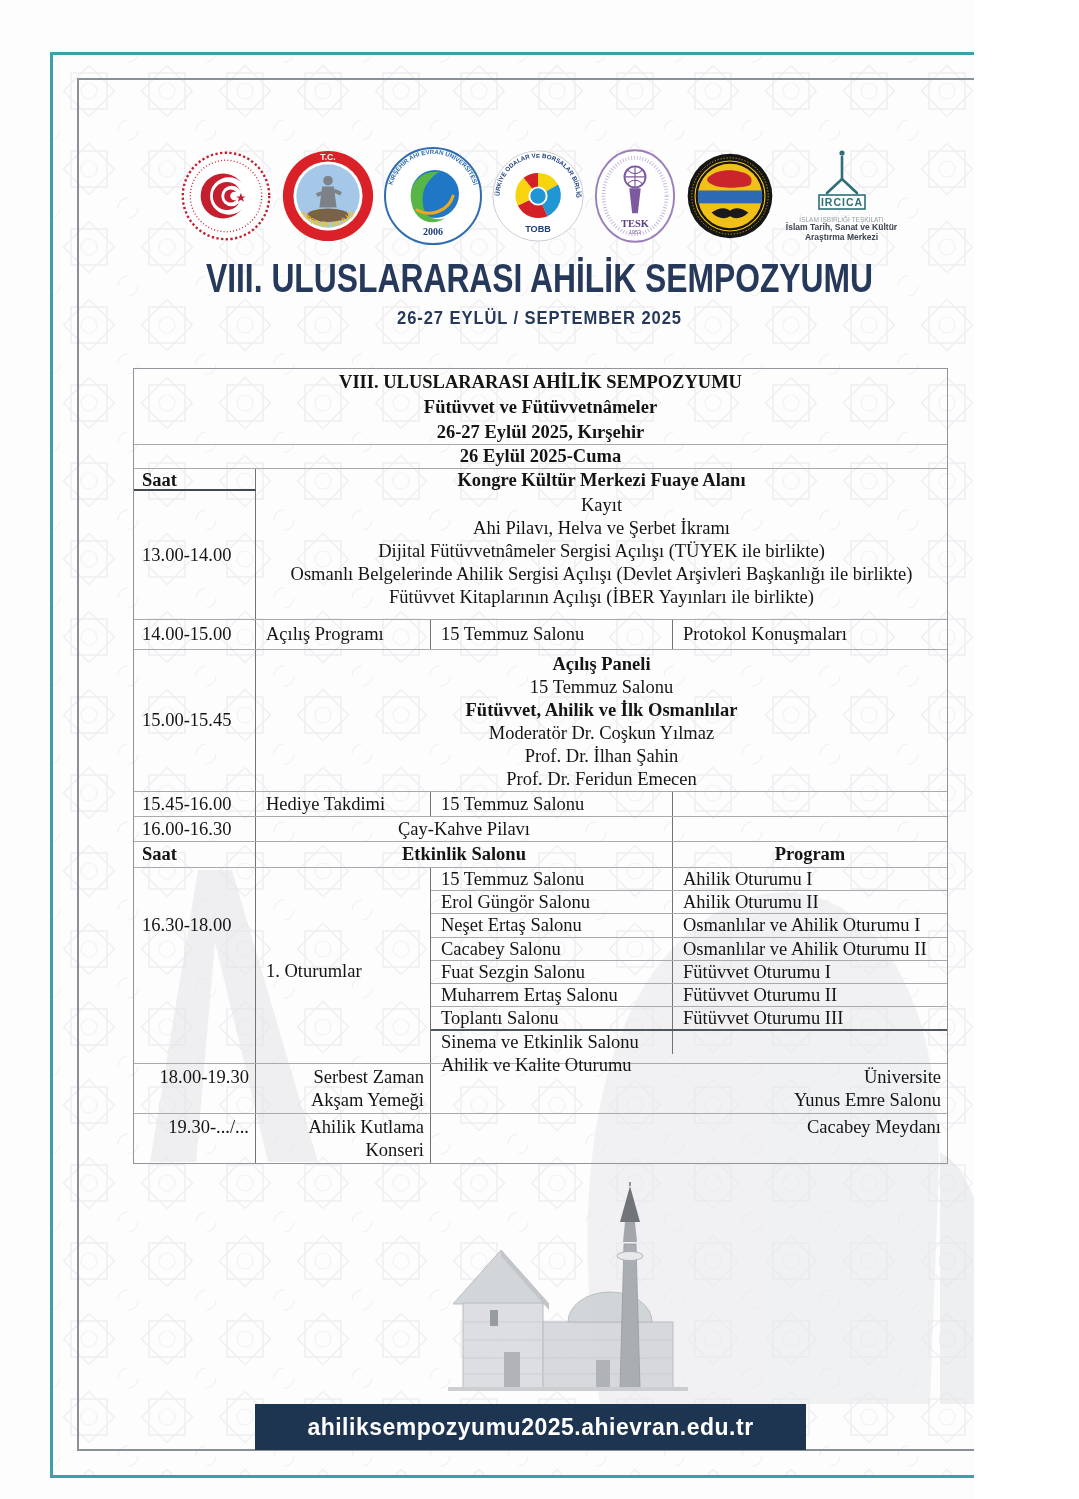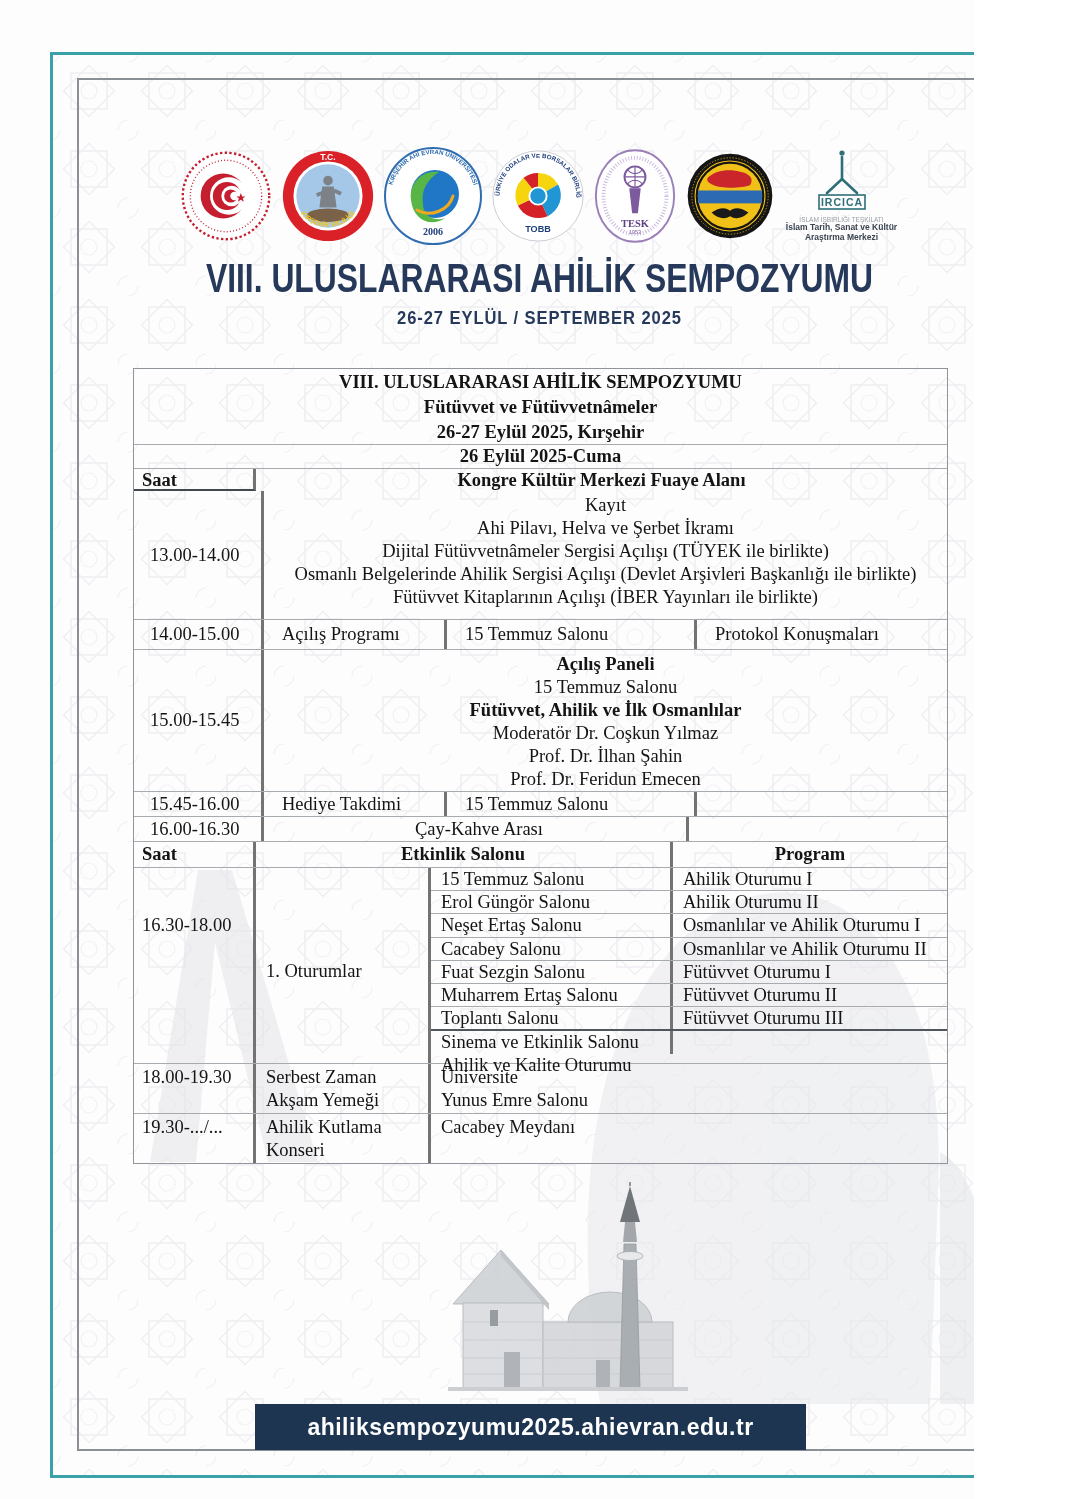--- a/index.html
+++ b/index.html
@@ -18,51 +18,51 @@
     transform:scale(0.86,1.12);transform-origin:center;}
   .banner-dates{position:absolute;left:0;top:308px;width:1079px;text-align:center;
     font-family:"Liberation Sans",sans-serif;font-weight:bold;font-size:18px;color:#27395a;
     transform:scale(0.92,1.05);transform-origin:center;letter-spacing:1px;}
 
   .ptable{position:absolute;left:133px;top:368px;width:815px;box-sizing:border-box;
     border:1px solid #8f959b;font-size:18.5px;line-height:1.2;}
   .tr{display:flex;box-sizing:border-box;}
   .bt{border-top:1px solid #a6abb0;}
   .c{box-sizing:border-box;padding:0 6px;}
-  .dr{border-right:3px solid #737373;}
+  .dr{border-right:1px solid #737373;}
   .w1{width:122px;flex:0 0 auto;}
   .w2{width:175px;flex:0 0 auto;}
   .w3{width:242px;flex:0 0 auto;}
   .w4{flex:1 1 auto;}
   .w23{width:417px;flex:0 0 auto;}
   .w34{flex:1 1 auto;}
   .full{flex:1 1 auto;}
   .b{font-weight:bold;}
   .ctr{text-align:center;}
-  .vc{display:flex;align-items:center;margin-left:8px;}
+  .vc{display:flex;align-items:center;}
   .r-title{height:26px;line-height:26px;}
   .r-sub{height:25px;line-height:25px;}
   .r-sub2{height:24px;line-height:24px;}
   .r-day{height:24px;line-height:23px;justify-content:center;}
   .r-saat{height:23px;line-height:22px;}
   .saat-cell{border-bottom:2px solid #43484e;padding-left:8px;}
   .r-slot1{height:128px;}
   .lines5{padding-top:3px;line-height:23px;text-align:center;}
   .r-open{height:30px;}
   .r-panel{height:142px;}
   .lines6{padding-top:3px;line-height:23px;text-align:center;}
   .r-25{height:25px;line-height:24px;}
   .r-hdr2{height:26px;line-height:25px;}
   .r-block{height:196px;}
   .subgrid{flex:1 1 auto;display:flex;flex-direction:column;}
   .srow{display:flex;flex:1 1 auto;}
   .srow + .srow{border-top:1px solid #a6abb0;justify-content:flex-end;}
   .srow.dark{border-top:2px solid #50565c;flex-direction:column;}
   .srow .c{display:flex;align-items:center;padding-left:10px;}
-  .r-50{height:50px;}
+  .r-50{height:50px;text-align:right;}
   .two{padding-top:2px;line-height:23px;}
   .time{padding-left:8px;}
   .ev{padding-left:10px;}
   .blocktime{padding-top:46px;padding-left:8px;}
   .blockgroup{padding-top:92px;padding-left:10px;}
 
   .mosque{position:absolute;left:408px;top:1182px;width:322px;height:222px;}
   .footer-bar{position:absolute;left:255px;top:1404px;width:551px;height:46px;background:#1d3550;
     display:flex;align-items:center;justify-content:center;color:#ffffff;
     font-family:"Liberation Sans",sans-serif;font-weight:bold;font-size:23px;letter-spacing:.5px;}
@@ -258,21 +258,21 @@
 
     <div class="tr r-25 bt">
       <div class="c w1 dr vc time">15.45-16.00</div>
       <div class="c w2 dr vc ev">Hediye Takdimi</div>
       <div class="c w3 dr vc ev">15 Temmuz Salonu</div>
       <div class="c w4"></div>
     </div>
 
     <div class="tr r-25 bt">
       <div class="c w1 dr vc time">16.00-16.30</div>
-      <div class="c w23 dr ctr vc" style="justify-content:center">Çay-Kahve Arası</div>
+      <div class="c w23 dr ctr vc" style="justify-content:center">Çay-Kahve Pilavı</div>
       <div class="c w4"></div>
     </div>
 
     <div class="tr r-hdr2 bt">
       <div class="c w1 dr b time">Saat</div>
       <div class="c w23 dr b ctr">Etkinlik Salonu</div>
       <div class="c w4 b ctr">Program</div>
     </div>
 
     <div class="tr r-block bt">

